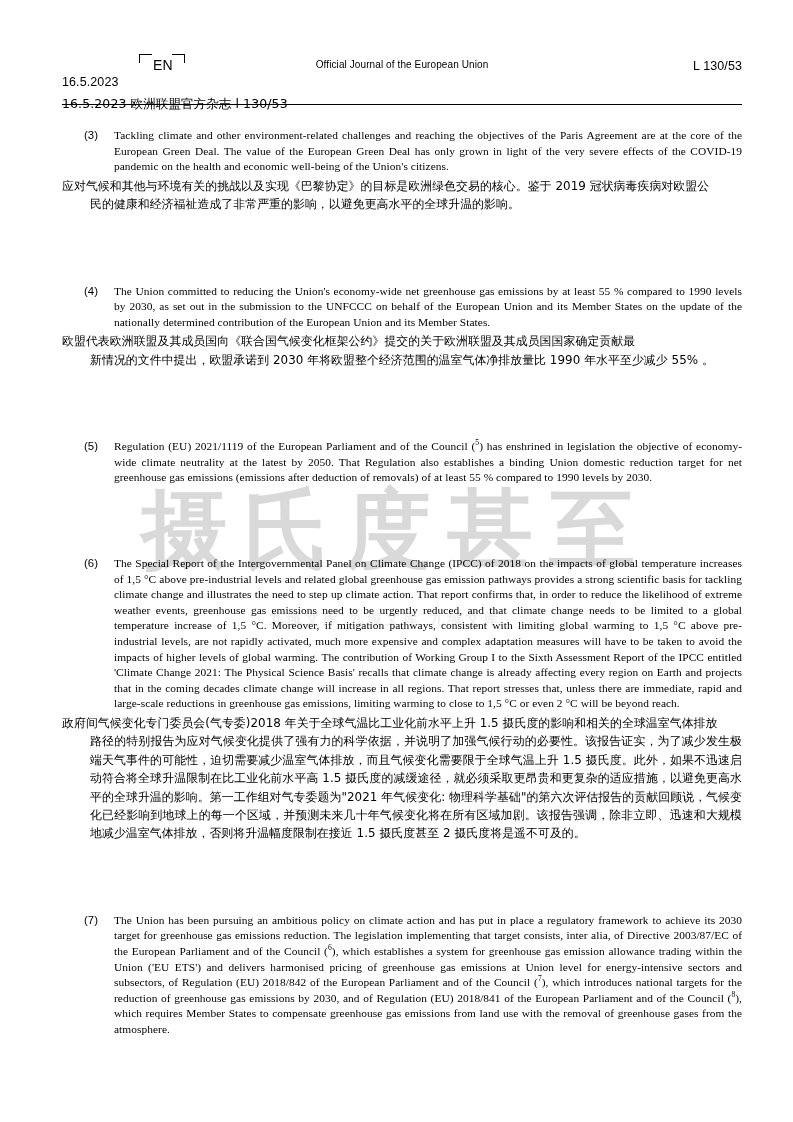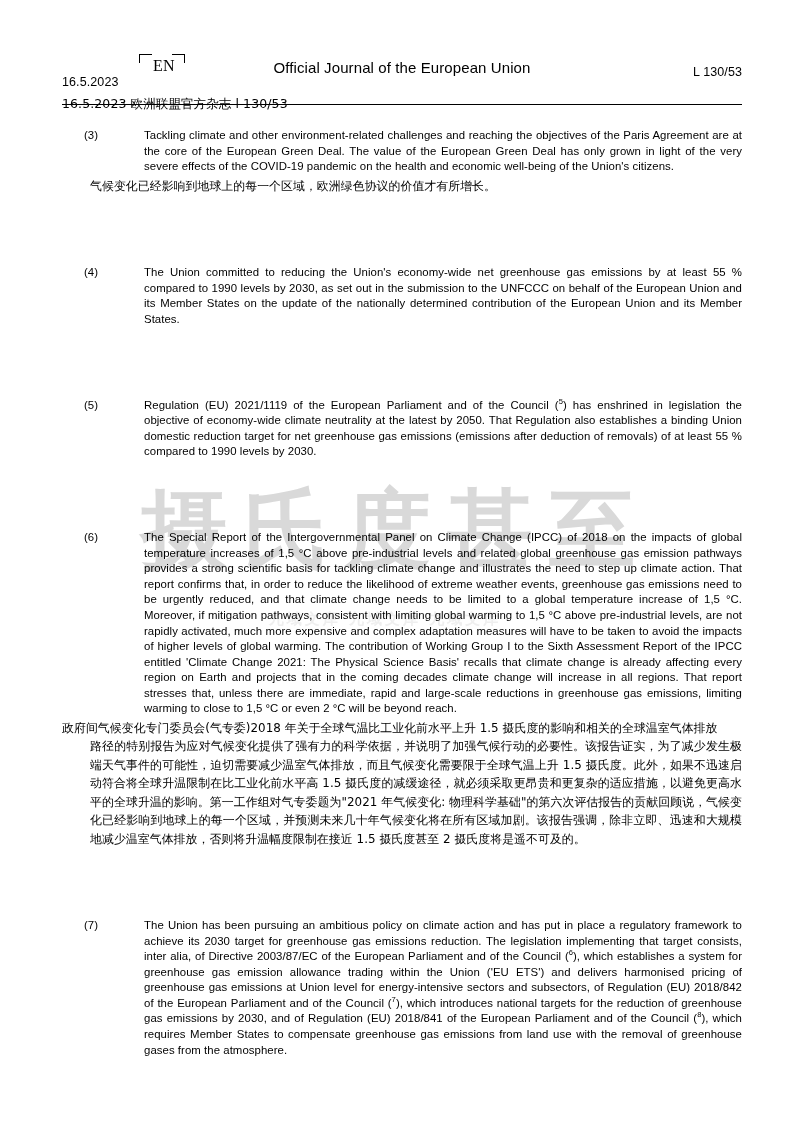--- a/index.html
+++ b/index.html
@@ -100,37 +100,36 @@
     background: #000000;
   }
   .hdr-lang-box .bk-l { left: 0; top: 0; width: 1px; height: 9px; }
   .hdr-lang-box .bk-r { right: 0; top: 0; width: 1px; height: 9px; }
   .hdr-lang-box .bk-tl { left: 0; top: 0; width: 13px; height: 1px; }
   .hdr-lang-box .bk-tr { right: 0; top: 0; width: 13px; height: 1px; }
   .hdr-lang-label {
     position: absolute;
     left: 14px;
     top: 3px;
-    font-size: 16px;
+    font-size: 14px;
     letter-spacing: 0.2px;
-    font-family: Liberation Serif, serif;
   }
   .hdr-title {
     position: absolute;
     left: 0;
     right: 0;
     top: 3px;
     text-align: center;
-    font-size: 15px;
+    font-size: 10px;
     letter-spacing: 0.1px;
   }
   .hdr-ref {
     position: absolute;
     right: 0;
-    top: 9px;
+    top: 3px;
     font-size: 12.5px;
     letter-spacing: 0.1px;
   }
   .header-row-cn {
     position: relative;
     height: 20px;
     margin-top: 18px;
   }
   .hdr-cn {
     position: absolute;
@@ -165,26 +164,27 @@
   }
   .recital-num {
     position: absolute;
     left: 22px;
     top: 0;
     width: 34px;
     font-size: 11.4px;
     line-height: 15.6px;
   }
   .recital-en {
-    margin-left: 82px;
+    margin-left: 52px;
     font-size: 11.4px;
     line-height: 15.6px;
     text-align: justify;
     text-justify: inter-word;
     letter-spacing: 0.05px;
+    font-family: Liberation Serif, serif;
   }
   .recital-cn {
     margin-left: 0;
     margin-top: 2px;
     font-family: "DejaVu Sans", sans-serif;
     font-size: 11.9px;
     line-height: 18.4px;
     text-align: justify;
     text-indent: 0;
     letter-spacing: 0.05px;
@@ -227,26 +227,27 @@
       <span class="hdr-cn">16.5.2023 欧洲联盟官方杂志 l 130/53</span>
     </div>
   </div>
   <div class="hdr-rule"></div>
 
   <div class="content">
 
     <div class="recital gap-xl">
       <div class="recital-num">(3)</div>
       <div class="recital-en">Tackling climate and other environment-related challenges and reaching the objectives of the Paris Agreement are at the core of the European Green Deal. The value of the European Green Deal has only grown in light of the very severe effects of the COVID-19 pandemic on the health and economic well-being of the Union's citizens.</div>
-      <div class="recital-cn"><span class="cn-rest">气候变化已经影响到地球上的每一个区域，欧洲绿色协议的价值才有所增长。</span></div>
+      <div class="recital-cn"><span>应对气候和其他与环境有关的挑战以及实现《巴黎协定》的目标是欧洲绿色交易的核心。鉴于 2019 冠状病毒疾病对欧盟公</span><span class="cn-rest">民的健康和经济福祉造成了非常严重的影响，以避免更高水平的全球升温的影响。</span></div>
     </div>
 
     <div class="recital gap-xl">
       <div class="recital-num">(4)</div>
       <div class="recital-en">The Union committed to reducing the Union's economy-wide net greenhouse gas emissions by at least 55 % compared to 1990 levels by 2030, as set out in the submission to the UNFCCC on behalf of the European Union and its Member States on the update of the nationally determined contribution of the European Union and its Member States.</div>
+      <div class="recital-cn"><span>欧盟代表欧洲联盟及其成员国向《联合国气候变化框架公约》提交的关于欧洲联盟及其成员国国家确定贡献最</span><span class="cn-rest">新情况的文件中提出，欧盟承诺到 2030 年将欧盟整个经济范围的温室气体净排放量比 1990 年水平至少减少 55% 。</span></div>
     </div>
 
     <div class="recital gap-xl">
       <div class="recital-num">(5)</div>
       <div class="recital-en"><span>Regulation (EU) 2021/1119 of the European Parliament and of the Council (</span><sup>5</sup><span>) has enshrined in legislation the objective of economy-wide climate neutrality at the latest by 2050. That Regulation also establishes a binding Union domestic reduction target for net greenhouse gas emissions (emissions after deduction of removals) of at least 55 % compared to 1990 levels by 2030.</span></div>
     </div>
 
     <div class="recital gap-xl">
       <div class="recital-num">(6)</div>
       <div class="recital-en">The Special Report of the Intergovernmental Panel on Climate Change (IPCC) of 2018 on the impacts of global temperature increases of 1,5 °C above pre-industrial levels and related global greenhouse gas emission pathways provides a strong scientific basis for tackling climate change and illustrates the need to step up climate action. That report confirms that, in order to reduce the likelihood of extreme weather events, greenhouse gas emissions need to be urgently reduced, and that climate change needs to be limited to a global temperature increase of 1,5 °C. Moreover, if mitigation pathways, consistent with limiting global warming to 1,5 °C above pre-industrial levels, are not rapidly activated, much more expensive and complex adaptation measures will have to be taken to avoid the impacts of higher levels of global warming. The contribution of Working Group I to the Sixth Assessment Report of the IPCC entitled 'Climate Change 2021: The Physical Science Basis' recalls that climate change is already affecting every region on Earth and projects that in the coming decades climate change will increase in all regions. That report stresses that, unless there are immediate, rapid and large-scale reductions in greenhouse gas emissions, limiting warming to close to 1,5 °C or even 2 °C will be beyond reach.</div>

